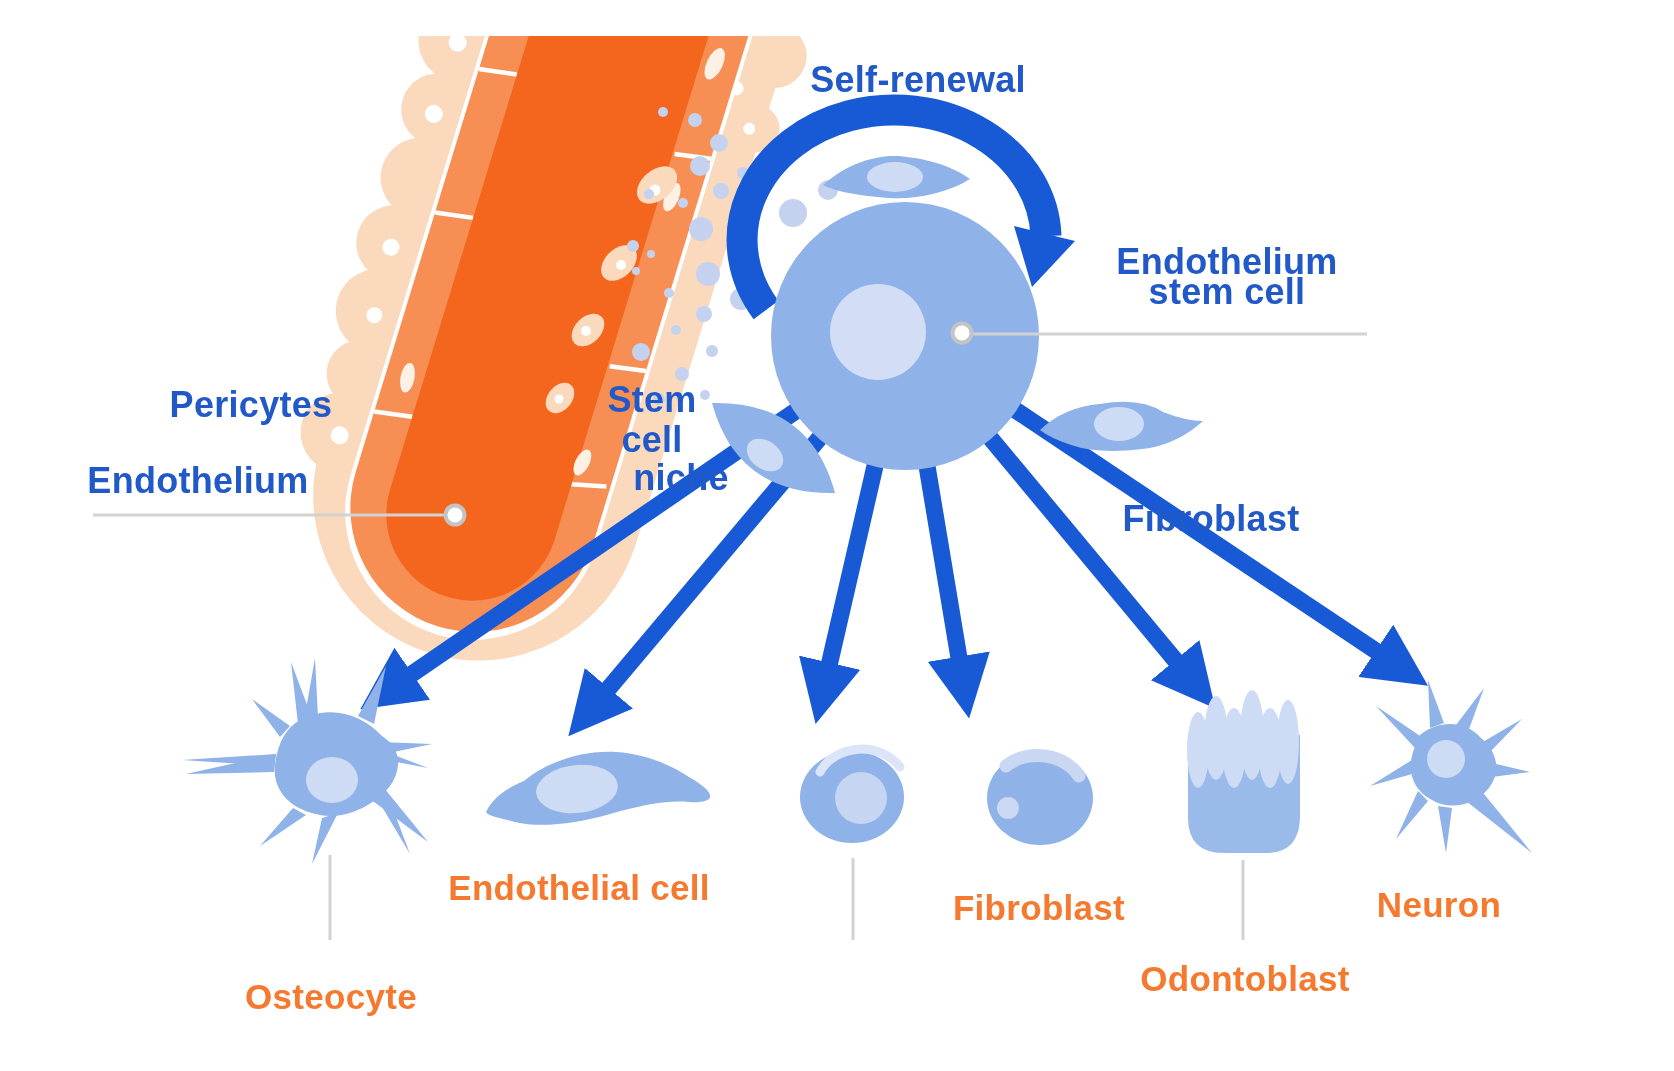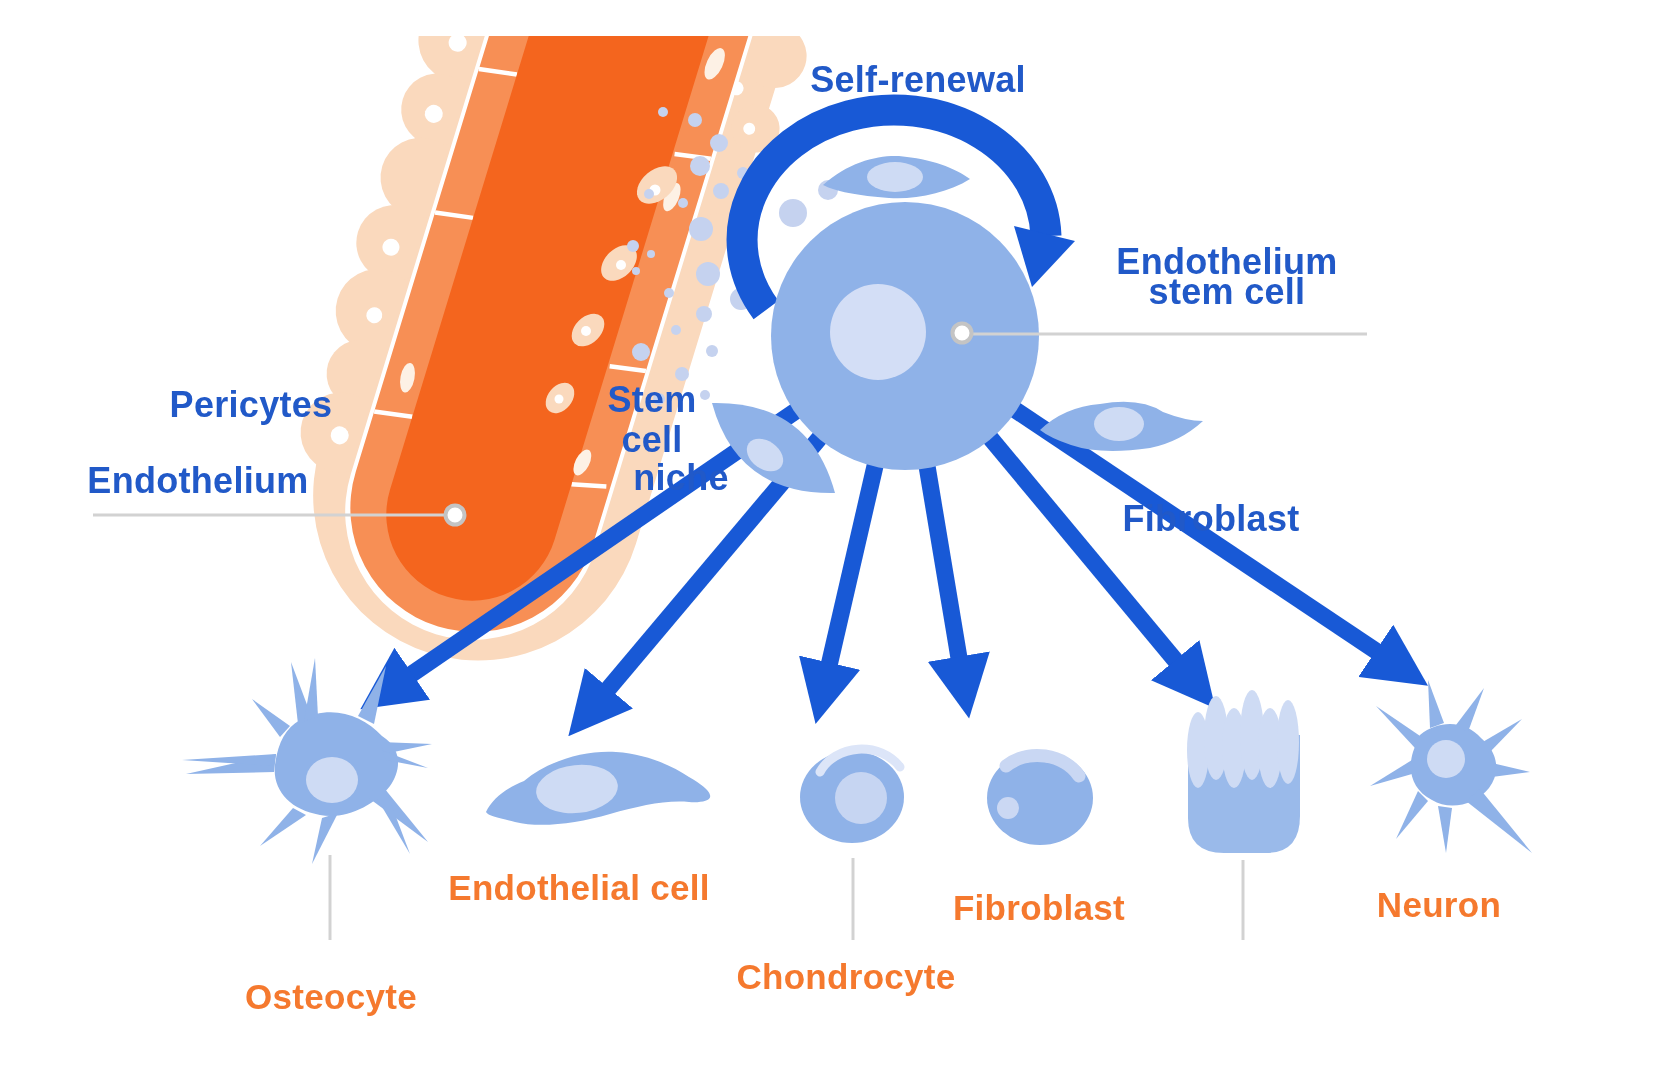--- a/index.html
+++ b/index.html
@@ -268,16 +268,16 @@
   <div class="lbl lbl-blue lbl-center" style="left:652px;top:440px;">cell</div>
   <div class="lbl lbl-blue lbl-center" style="left:652px;top:478px;margin-left:29px;">niche</div>
 
   <div class="lbl lbl-blue lbl-center" style="left:1227px;top:262px;">Endothelium</div>
   <div class="lbl lbl-blue lbl-center" style="left:1227px;top:292px;">stem cell</div>
 
   <div class="lbl lbl-blue" style="left:1211px;top:483px;margin-top:36px;">Fibroblast</div>
 
   <div class="lbl lbl-orange" style="left:331px;top:977px;margin-top:20px;">Osteocyte</div>
   <div class="lbl lbl-orange" style="left:579px;top:888px;">Endothelial cell</div>
-  <div class="lbl lbl-orange" style="left:846px;top:977px;">Chondrocyte</div>
   <div class="lbl lbl-orange" style="left:1039px;top:908px;">Fibroblast</div>
+  <div class="lbl lbl-orange" style="left:1245px;top:979px;">Odontoblast</div>
   <div class="lbl lbl-orange" style="left:1439px;top:905px;">Neuron</div>
 </div>
 
 </body></html>

